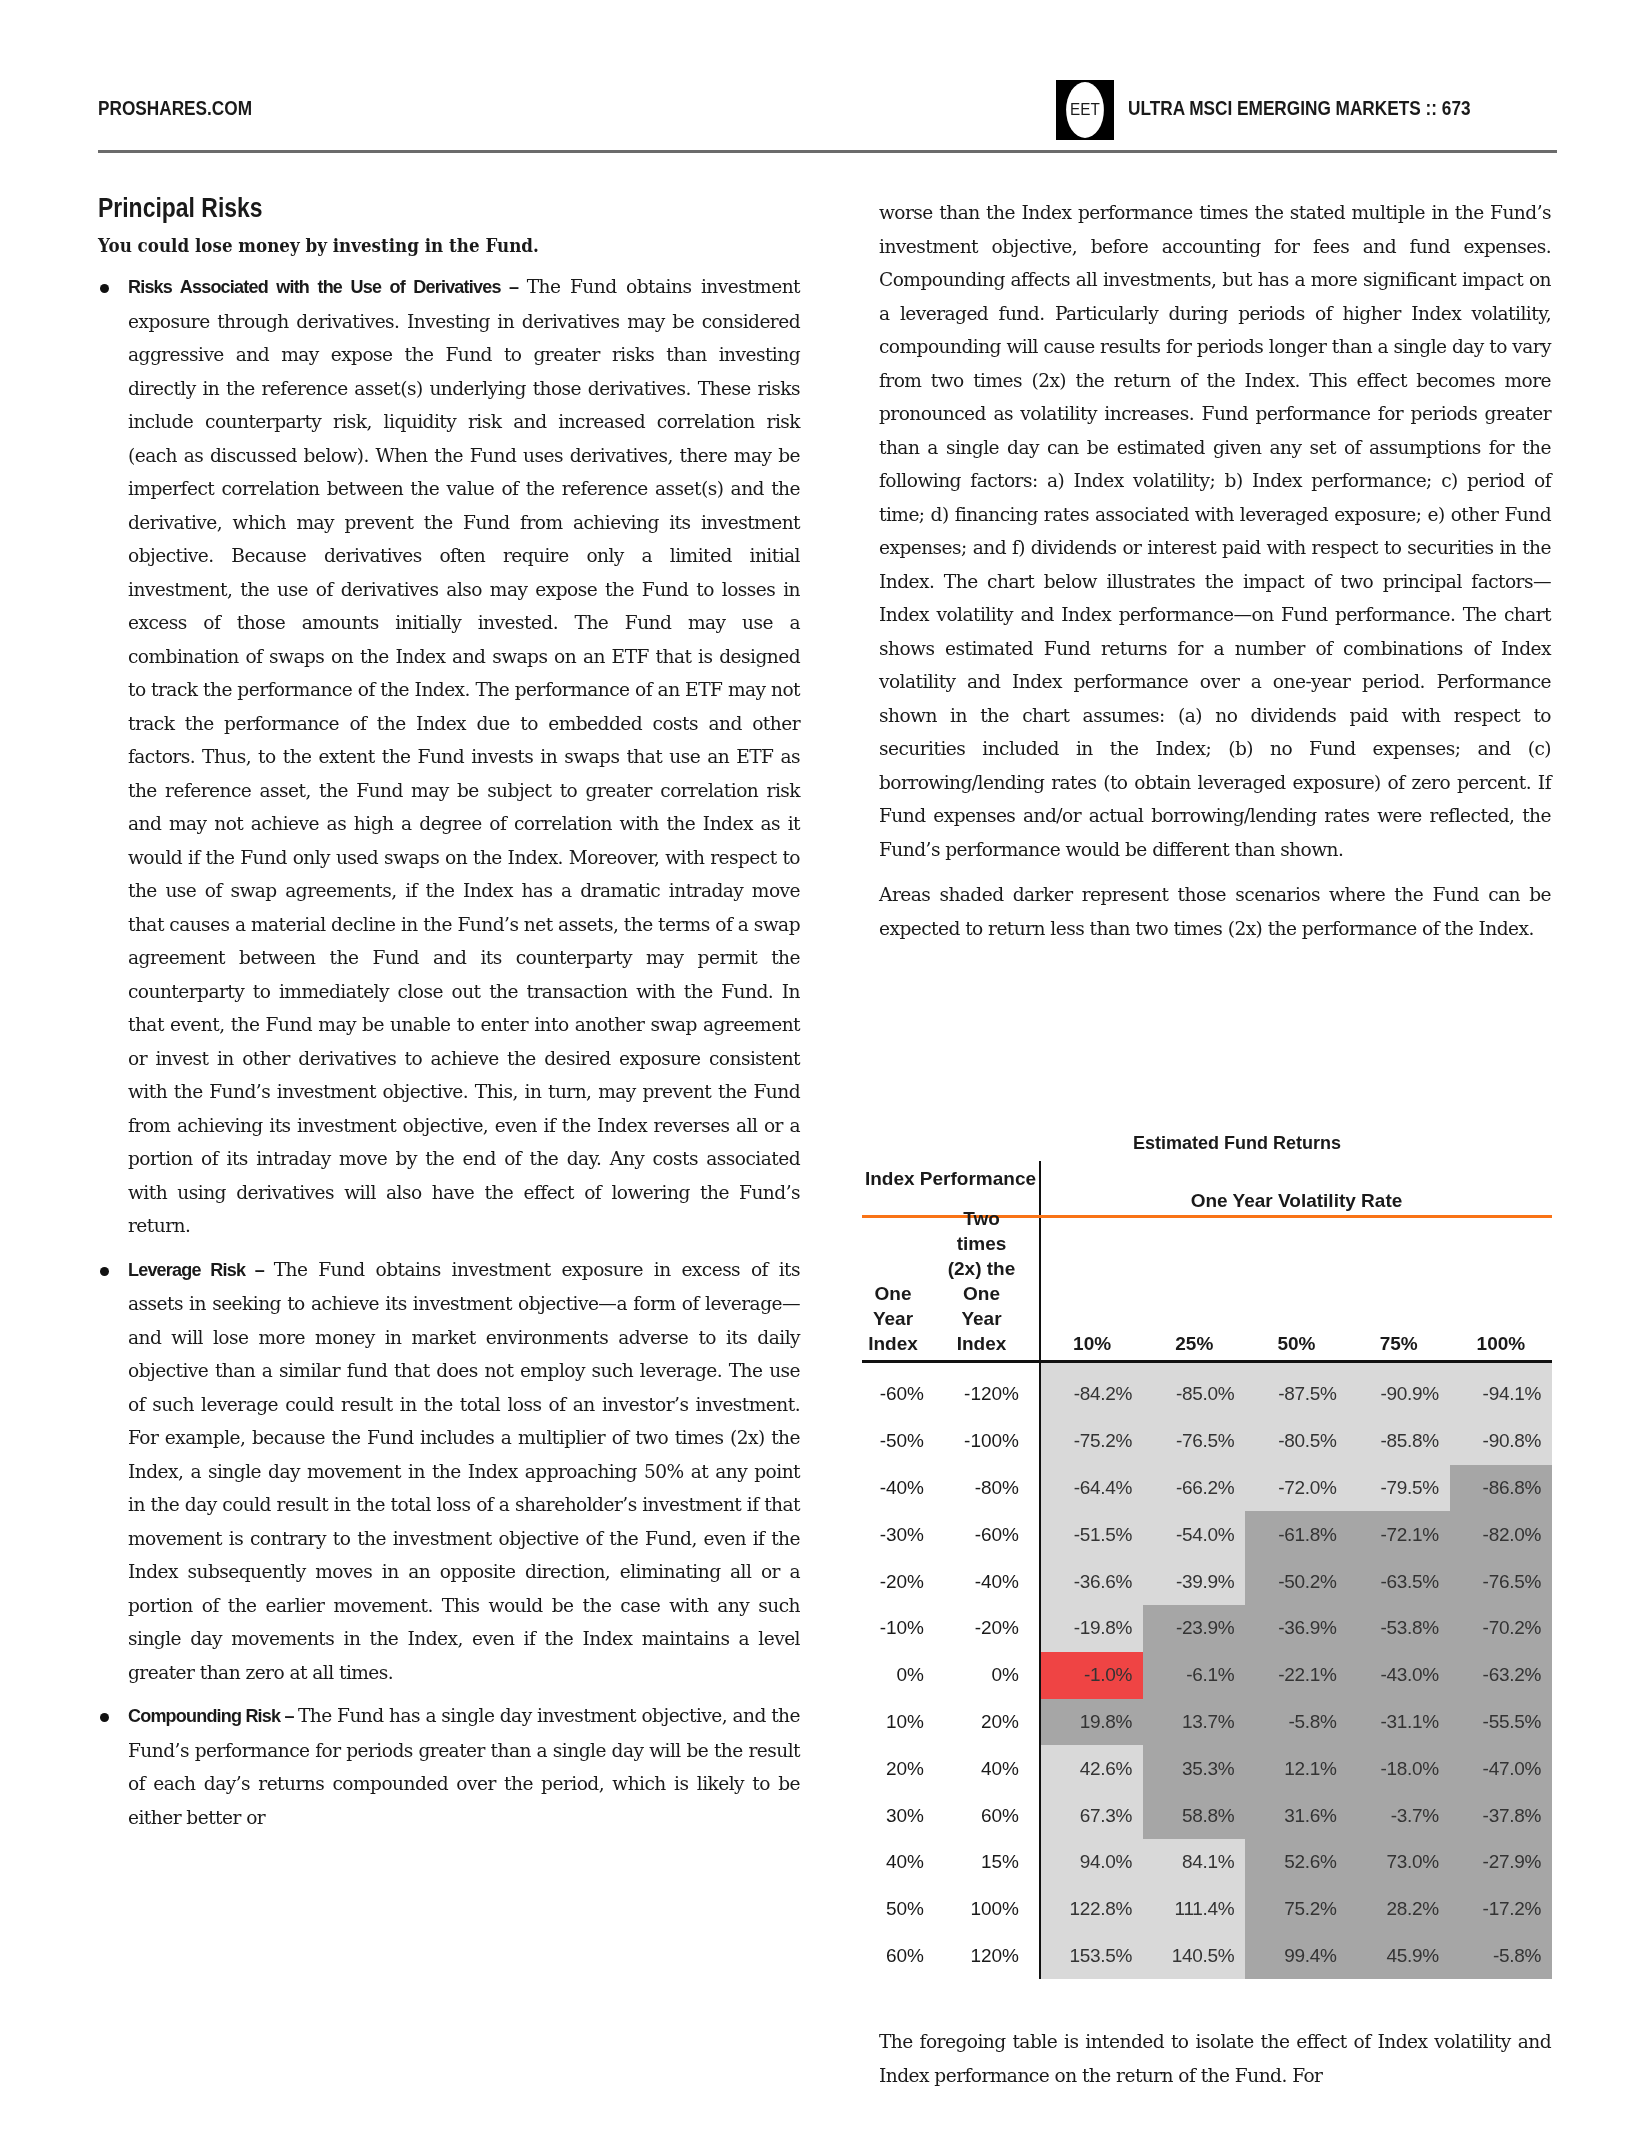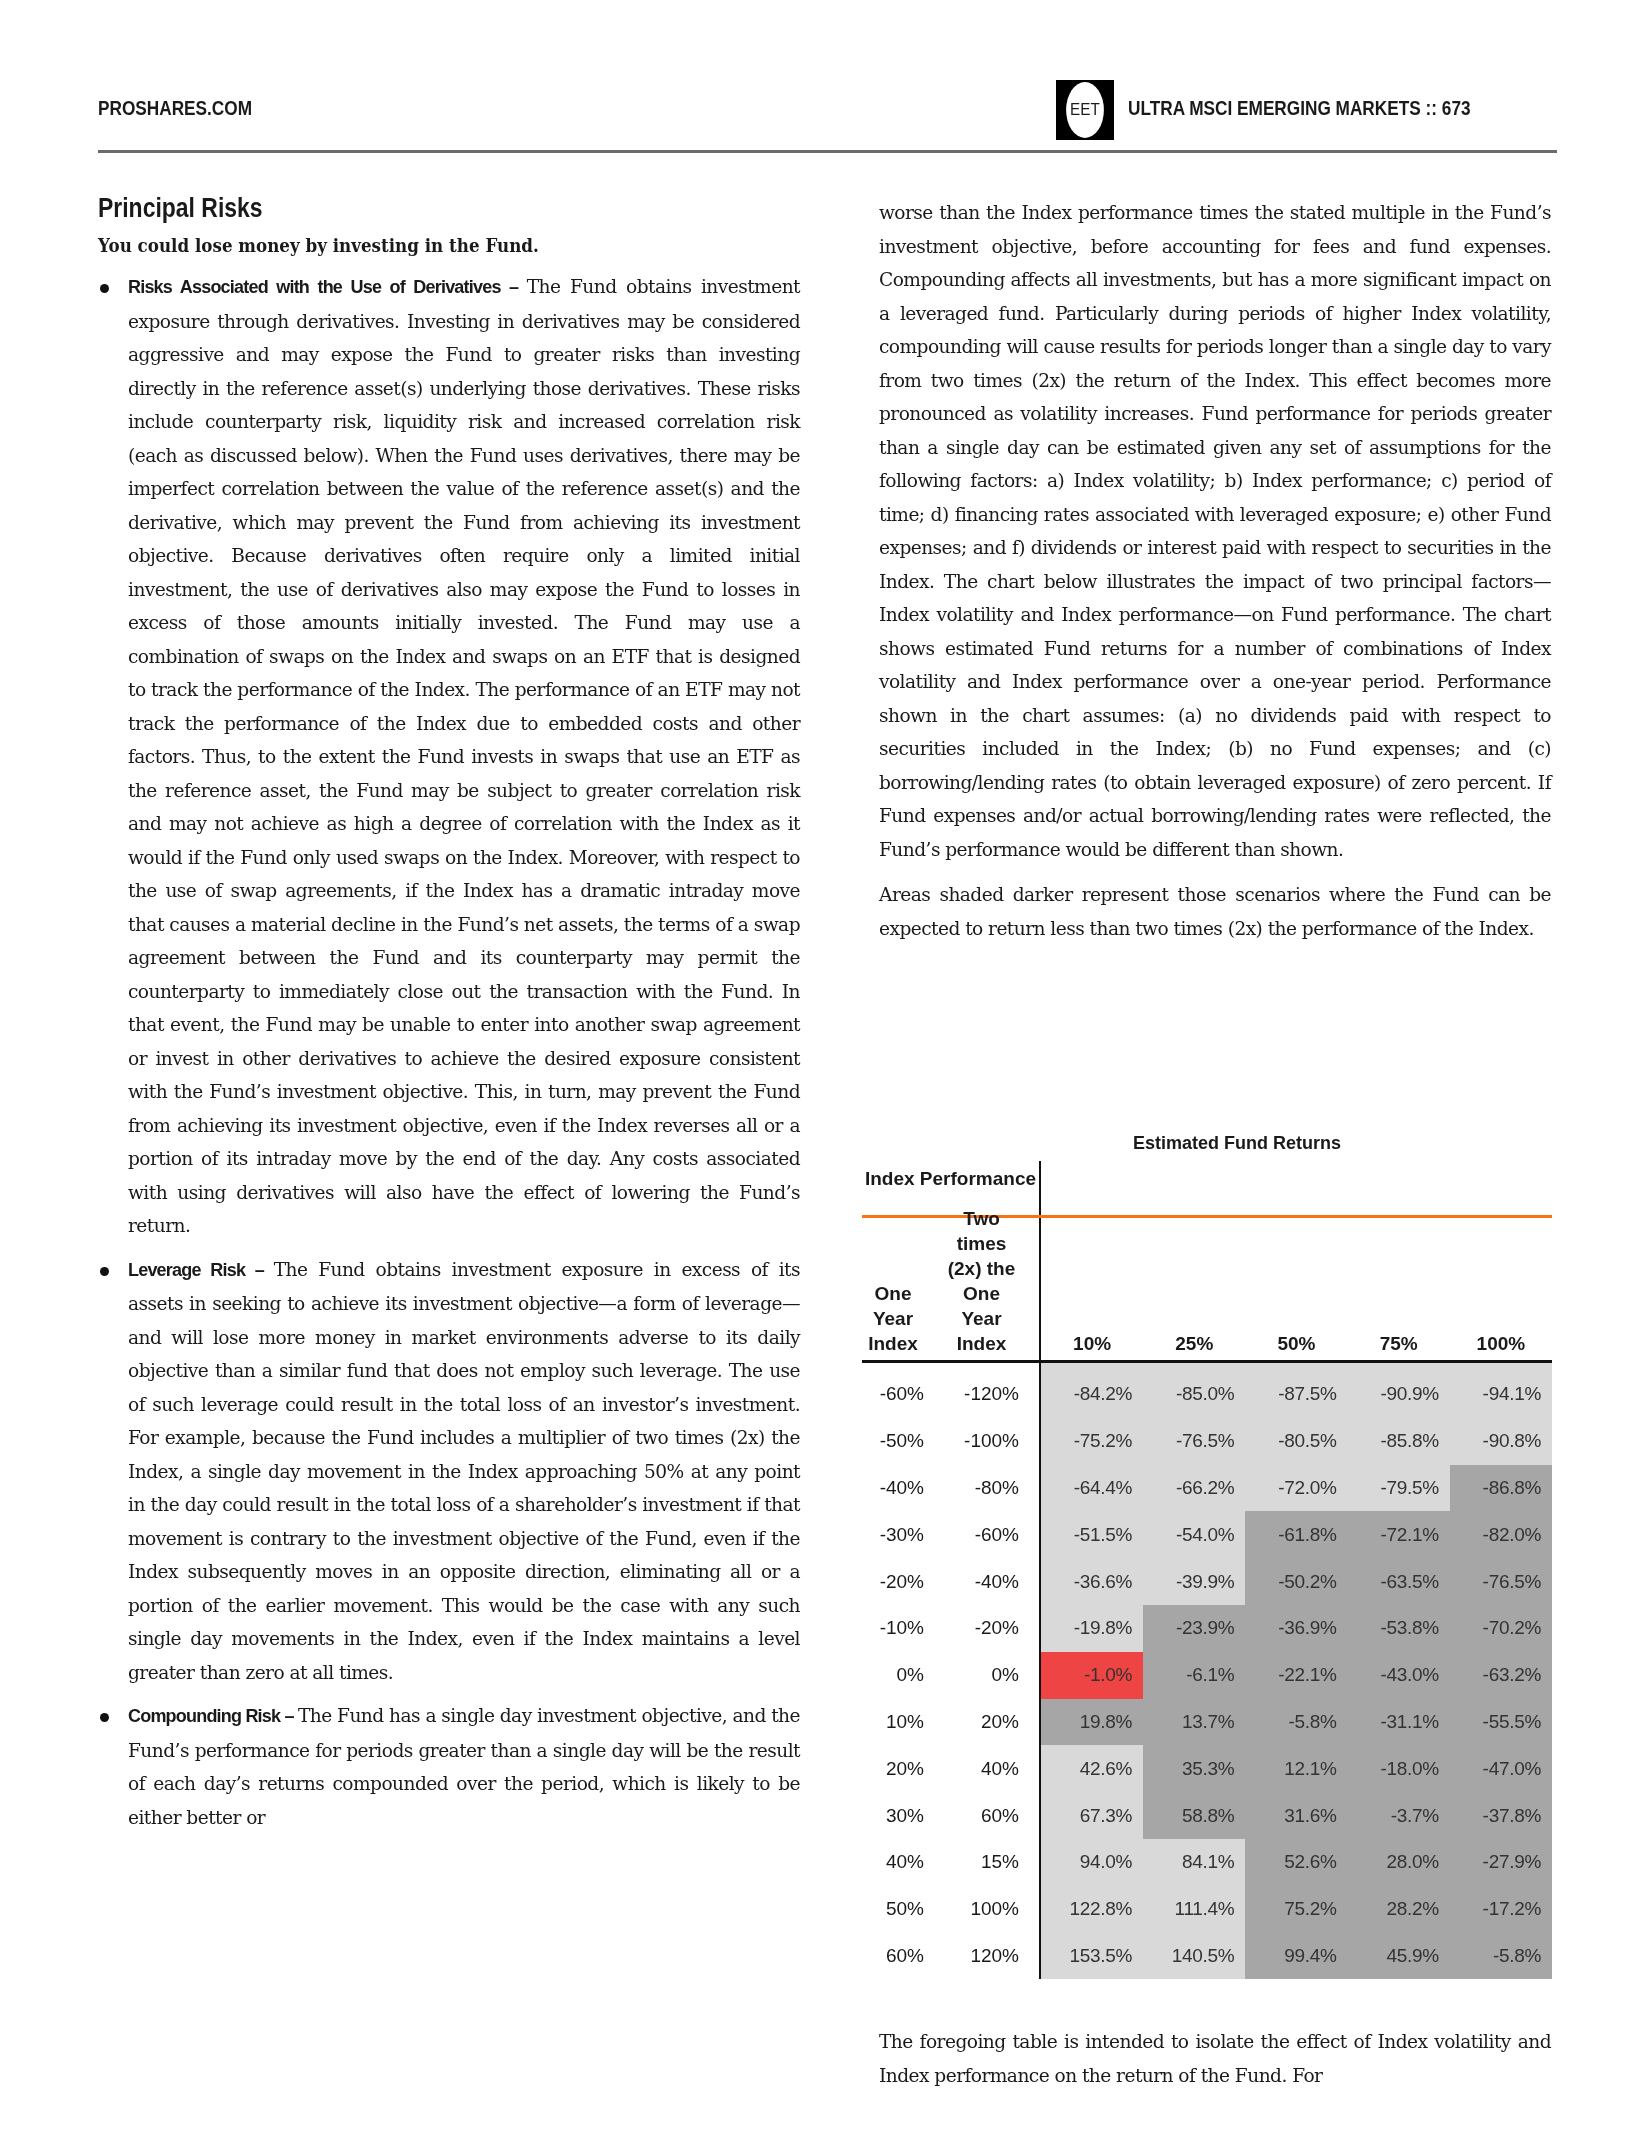--- a/index.html
+++ b/index.html
@@ -84,20 +84,21 @@
 
 <div class="col col-right">
   <p class="para body-text">worse than the Index performance times the stated multiple in the Fund’s investment objective, before accounting for fees and fund expenses. Compounding affects all investments, but has a more significant impact on a leveraged fund. Particularly during periods of higher Index volatility, compounding will cause results for periods longer than a single day to vary from two times (2x) the return of the Index. This effect becomes more pronounced as volatility increases. Fund performance for periods greater than a single day can be estimated given any set of assumptions for the following factors: a) Index volatility; b) Index performance; c) period of time; d) financing rates associated with leveraged exposure; e) other Fund expenses; and f) dividends or interest paid with respect to securities in the Index. The chart below illustrates the impact of two principal factors—Index volatility and Index performance—on Fund performance. The chart shows estimated Fund returns for a number of combinations of Index volatility and Index performance over a one-year period. Performance shown in the chart assumes: (a) no dividends paid with respect to securities included in the Index; (b) no Fund expenses; and (c) borrowing/lending rates (to obtain leveraged exposure) of zero percent. If Fund expenses and/or actual borrowing/lending rates were reflected, the Fund’s performance would be different than shown.</p>
   <p class="para body-text">Areas shaded darker represent those scenarios where the Fund can be expected to return less than two times (2x) the performance of the Index.</p>
 </div>
 
 <div class="table-wrap">
   <div class="table-title">Estimated Fund Returns</div>
   <div class="t-head1">
     <div class="ip">Index Performance</div>
+    <div class="vr">One Year Volatility Rate</div>
   </div>
   <div class="t-head2">
     <div class="h h-one" id="hdr-one">
         <div>One</div>
         <div>Year</div>
         <div>Index</div>
       </div>
     <div class="h h-two" id="hdr-two">
         <div>Two</div>
         <div>times</div>
@@ -206,21 +207,21 @@
         <div class="v dark" style="background: rgb(166, 166, 166);">31.6%</div>
         <div class="v dark" style="background: rgb(166, 166, 166);">-3.7%</div>
         <div class="v dark" style="background: rgb(166, 166, 166);">-37.8%</div>
       </div>
       <div class="t-row">
         <div class="c1">40%</div>
         <div class="c2">15%</div>
         <div class="v light" style="background: rgb(217, 217, 217);">94.0%</div>
         <div class="v light" style="background: rgb(217, 217, 217);">84.1%</div>
         <div class="v dark" style="background: rgb(166, 166, 166);">52.6%</div>
-        <div class="v dark" style="background: rgb(166, 166, 166);">28.0%</div>
+        <div class="v dark" style="background: rgb(166, 166, 166);">73.0%</div>
         <div class="v dark" style="background: rgb(166, 166, 166);">-27.9%</div>
       </div>
       <div class="t-row">
         <div class="c1">50%</div>
         <div class="c2">100%</div>
         <div class="v light" style="background: rgb(217, 217, 217);">122.8%</div>
         <div class="v light" style="background: rgb(217, 217, 217);">111.4%</div>
         <div class="v dark" style="background: rgb(166, 166, 166);">75.2%</div>
         <div class="v dark" style="background: rgb(166, 166, 166);">28.2%</div>
         <div class="v dark" style="background: rgb(166, 166, 166);">-17.2%</div>

